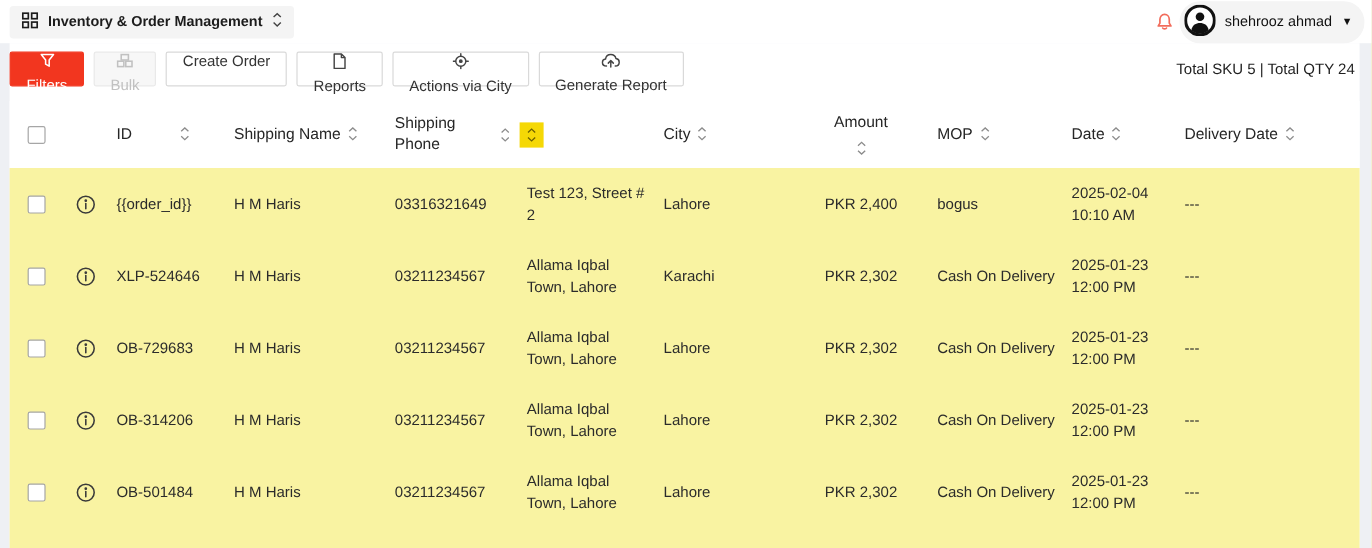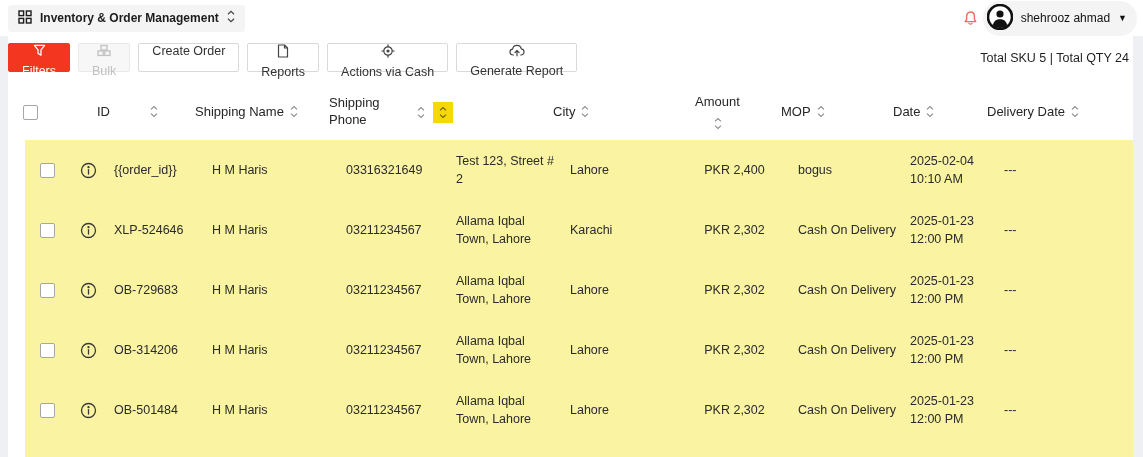--- a/index.html
+++ b/index.html
@@ -39,21 +39,21 @@
     font-family:inherit; font-size:12.5px; color:#333; cursor:pointer; white-space:nowrap;flex-direction:column;
   }
   .btn svg { display:block; }
   .btn-primary { background:#f2361f; border-color:#f2361f; color:#fff; }
   .btn-disabled { background:#f7f7f7; border-color:#e9e9e9; color:#c1c1c1; cursor:default; }
   .toolbar-spacer { flex:1; }
   .totals { font-size:12.5px; color:#1f1f1f; padding-right:4px; white-space:nowrap; }
   
   .table { margin-top:12px; }
   .thead { display:flex; align-items:center; height:56px; background:#fff; }
-  .rows { background:#f9f3a2; height:317px; overflow:hidden;margin-left:17px; }
+  .rows { background:#f9f3a2; height:317px; overflow:hidden; }
   .tr { display:flex; align-items:center; height:60px; }
   .th, .td {
     padding:0 7px; display:flex; align-items:center;
     font-size:12.5px; color:#2b2b2b; line-height:1.45; overflow:visible;
   }
   .th { font-size:13px; gap:6px; color:#262626; cursor:pointer; }
   .th .lbl { line-height:1.3; }
   .sort { display:flex; color:#8c8c8c; flex:none; }
   .col-cb       { width:44px;  justify-content:center; }
   .col-info     { width:38px;  justify-content:center; }
@@ -157,21 +157,21 @@
     </button>
 
     <button class="btn">
       <span>
         <svg width="14" height="14" viewBox="0 0 14 14" fill="none" stroke="#444" stroke-width="1.2" stroke-linecap="round">
           <circle cx="7" cy="7" r="4.2"></circle>
             <circle cx="7" cy="7" r="1" fill="#444"></circle>
           <path d="M7 0.8 V2.6 M7 11.4 V13.2 M0.8 7 H2.6 M11.4 7 H13.2"></path>
         </svg>
       </span>
-      <span>Actions via Cash</span>
+      <span>Actions via City</span>
     </button>
 
     <button class="btn">
       <span>
         <svg width="16" height="13" viewBox="0 0 16 13" fill="none" stroke="#444" stroke-width="1.2" stroke-linecap="round" stroke-linejoin="round">
           <path d="M4.4 11 C2.4 11 1 9.7 1 8 C1 6.5 2.1 5.4 3.6 5.2 C3.9 3 5.7 1.4 8 1.4 C10.1 1.4 11.9 2.8 12.3 4.8 C13.9 5 15 6.2 15 7.8 C15 9.6 13.6 11 11.7 11"></path>
           <path d="M8 11.8 V6.6 M5.9 8.6 L8 6.5 L10.1 8.6"></path>
         </svg>
       </span>
       <span>Generate Report</span>

